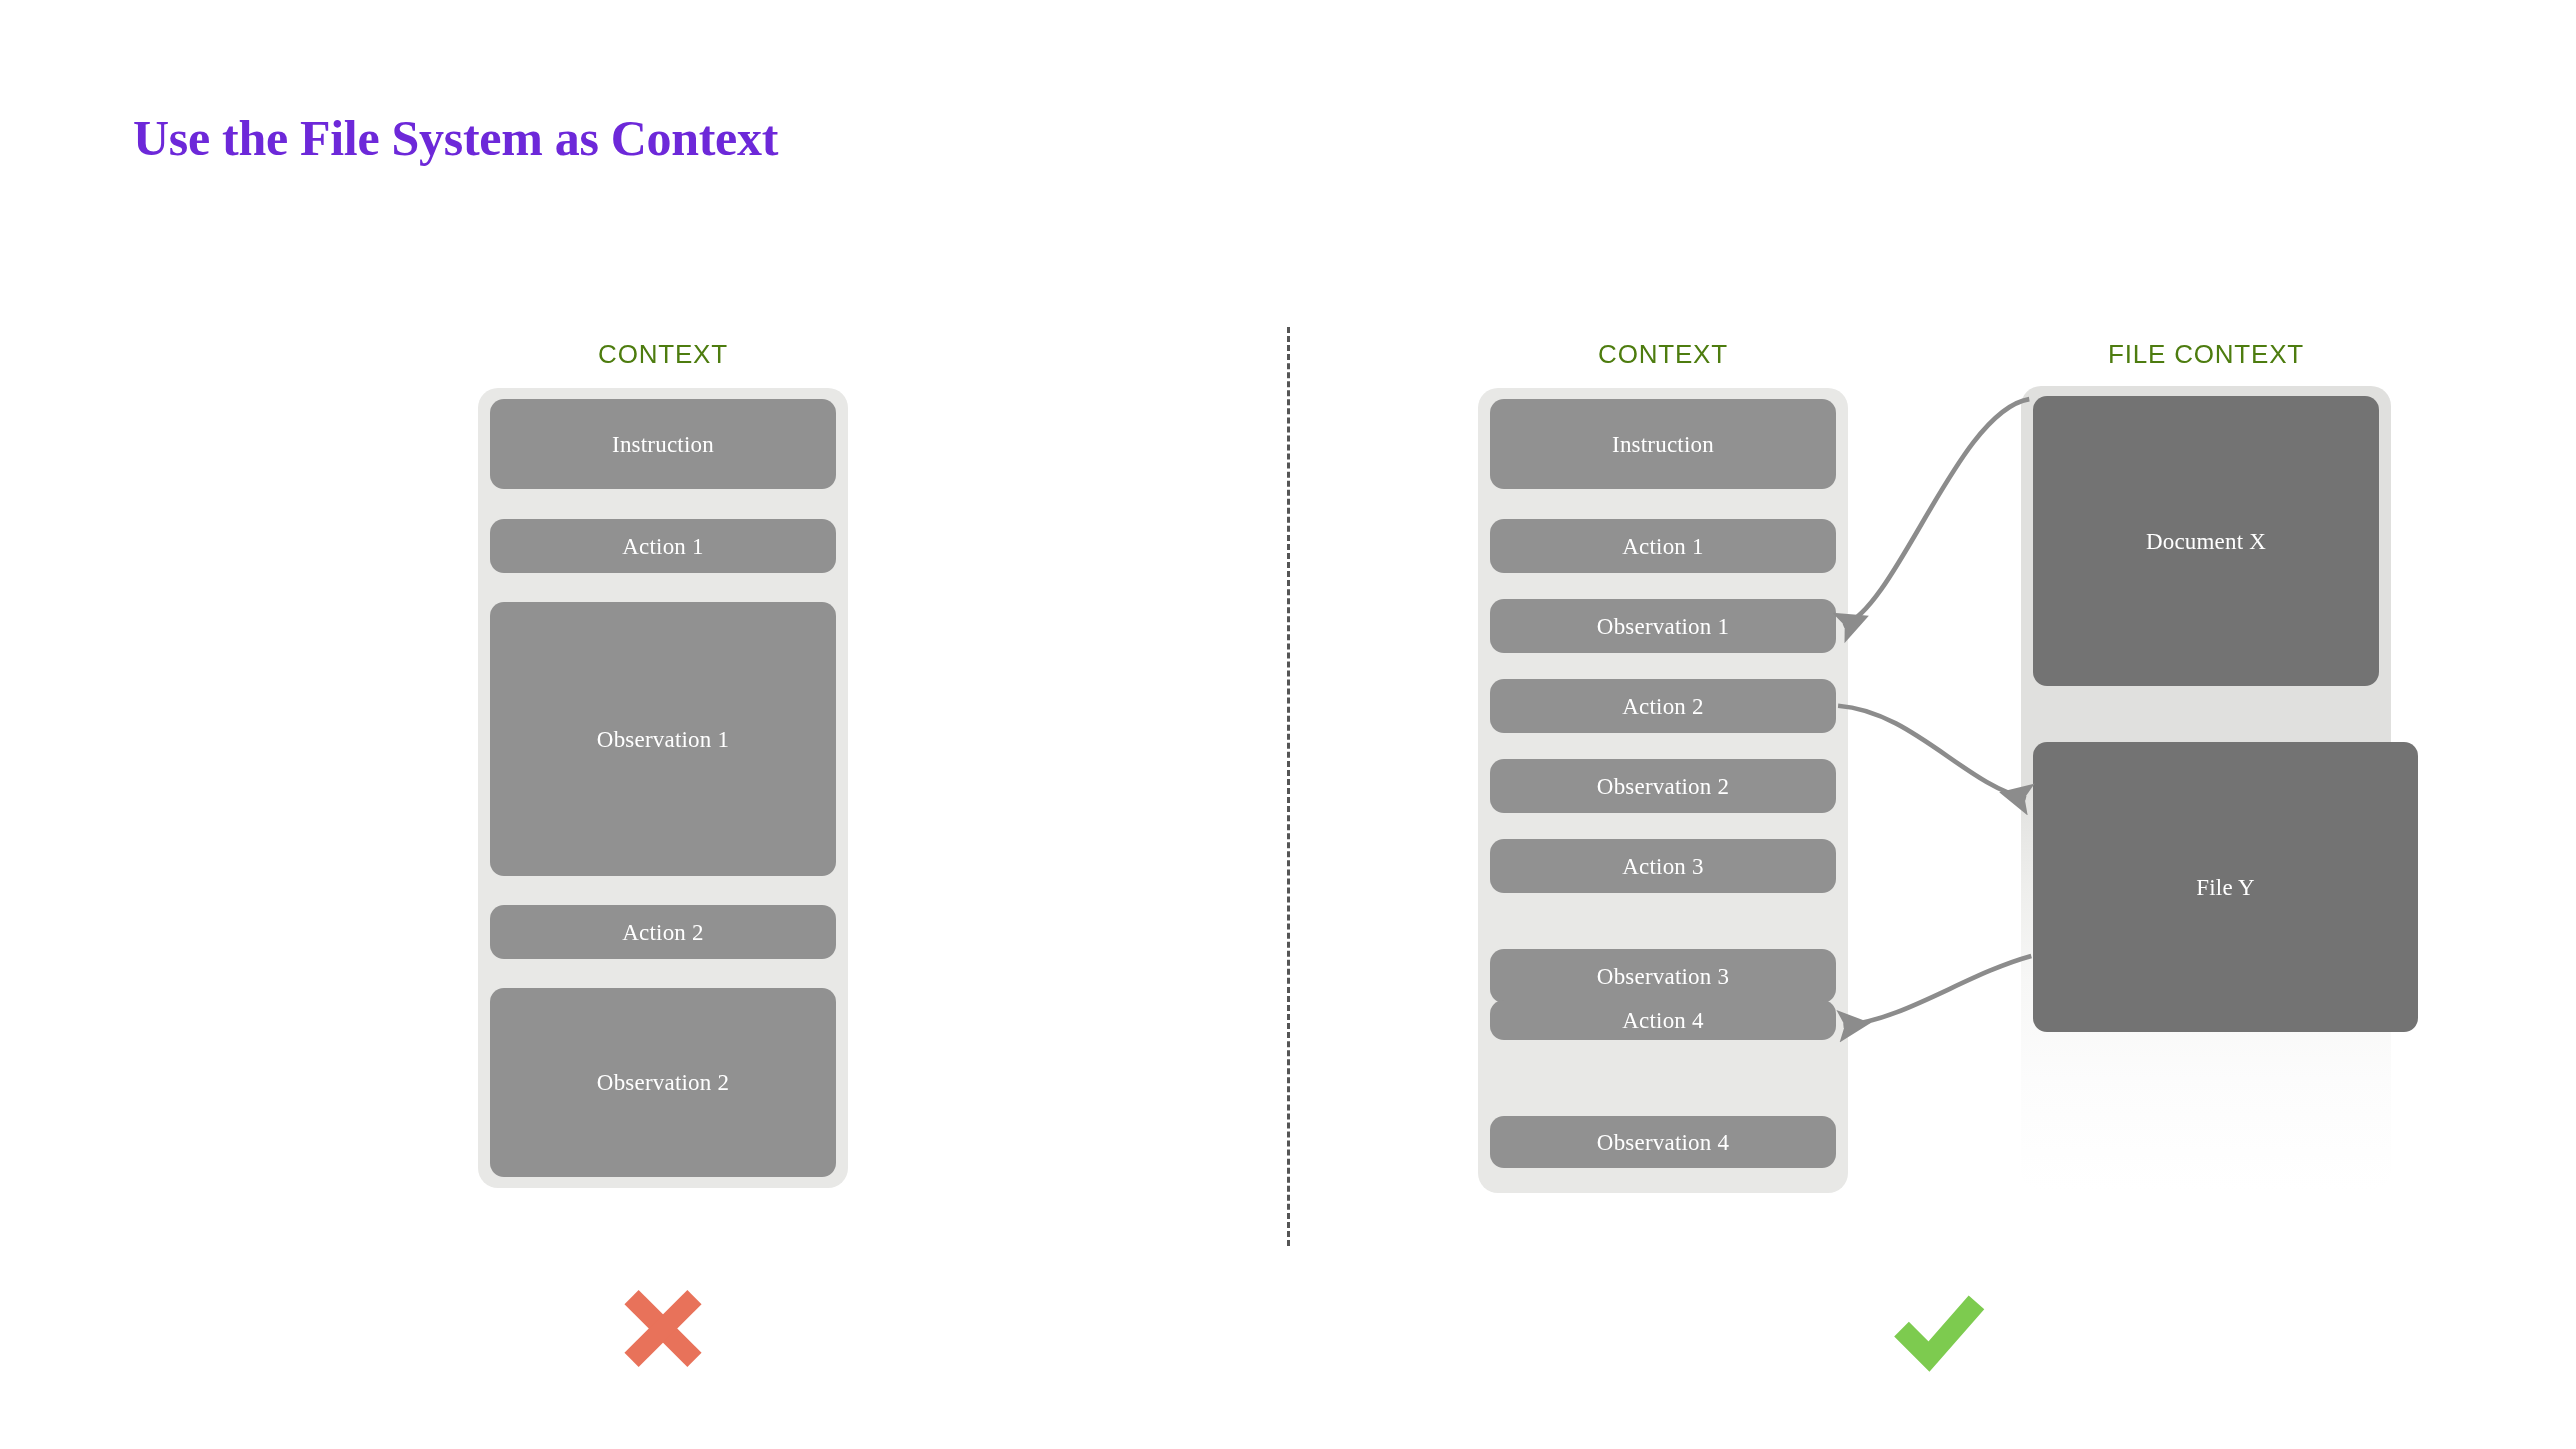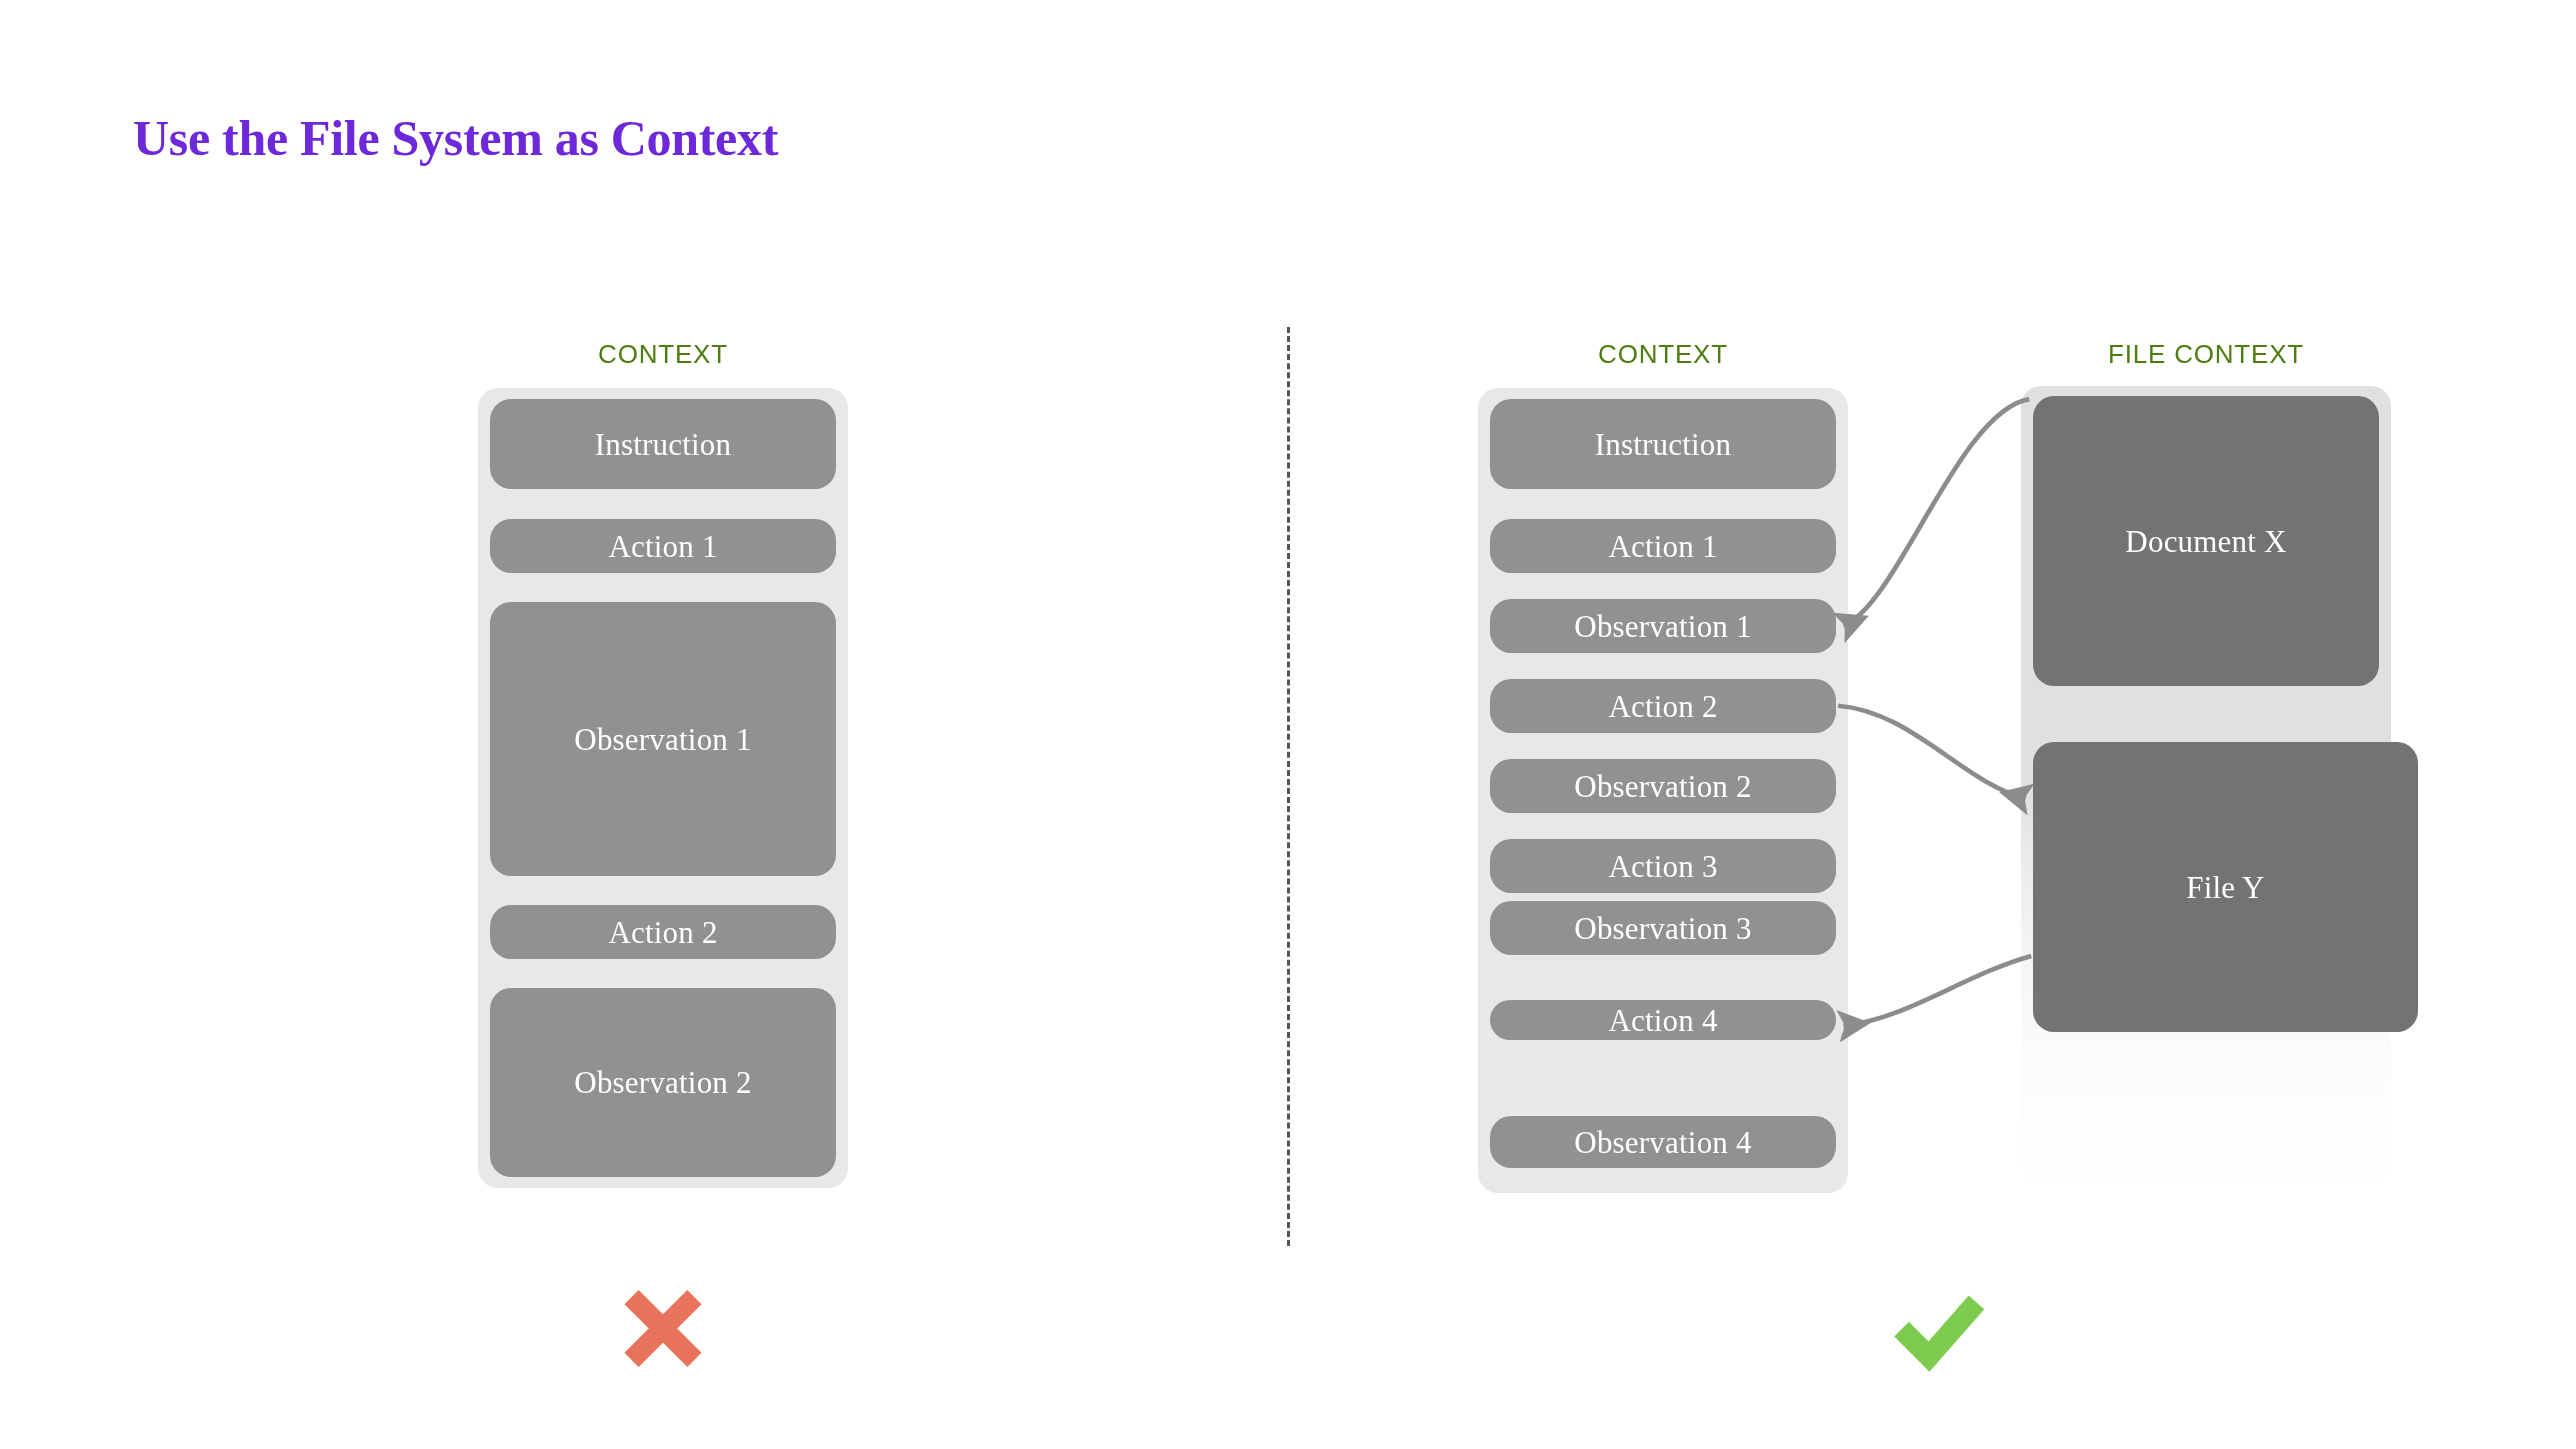--- a/index.html
+++ b/index.html
@@ -55,27 +55,27 @@
                 #e0e0de 49%,
                 #eeeeec 62%,
                 #f7f7f6 74%,
                 #fcfcfc 86%,
                 #ffffff 100%);
   }
 
   
   .blk {
     position: absolute;
-    border-radius: 21px;
+    border-radius: 14px;
     display: flex;
     align-items: center;
     justify-content: center;
     color: #ffffff;
     font-family: "Liberation Serif", serif;
-    font-size: 31px;
+    font-size: 23px;
     letter-spacing: 0.2px;
     line-height: 1;
     box-sizing: border-box;
   }
   .blk.gray { background: #919191; }
   .blk.pink { background: #737373; }
 
   
   #divider {
     position: absolute;
@@ -161,21 +161,21 @@
 </div>
 
 <div class="blk gray" style="left:1490px; top:759px; width:346px; height:54px;">
   <span>Observation 2</span>
 </div>
 
 <div class="blk gray" style="left:1490px; top:839px; width:346px; height:54px;">
   <span>Action 3</span>
 </div>
 
-<div class="blk gray" style="left:1490px; top:901px; width:346px; height:54px;">
+<div class="blk gray" style="left:1490px; top:949px; width:346px; height:54px;">
   <span>Observation 3</span>
 </div>
 
 <div class="blk gray" style="left:1490px; top:1000px; width:346px; height:40px;">
   <span>Action 4</span>
 </div>
 
 <div class="blk gray" style="left:1490px; top:1080px; width:346px; height:52px;margin-top:36px;">
   <span>Observation 4</span>
 </div>

